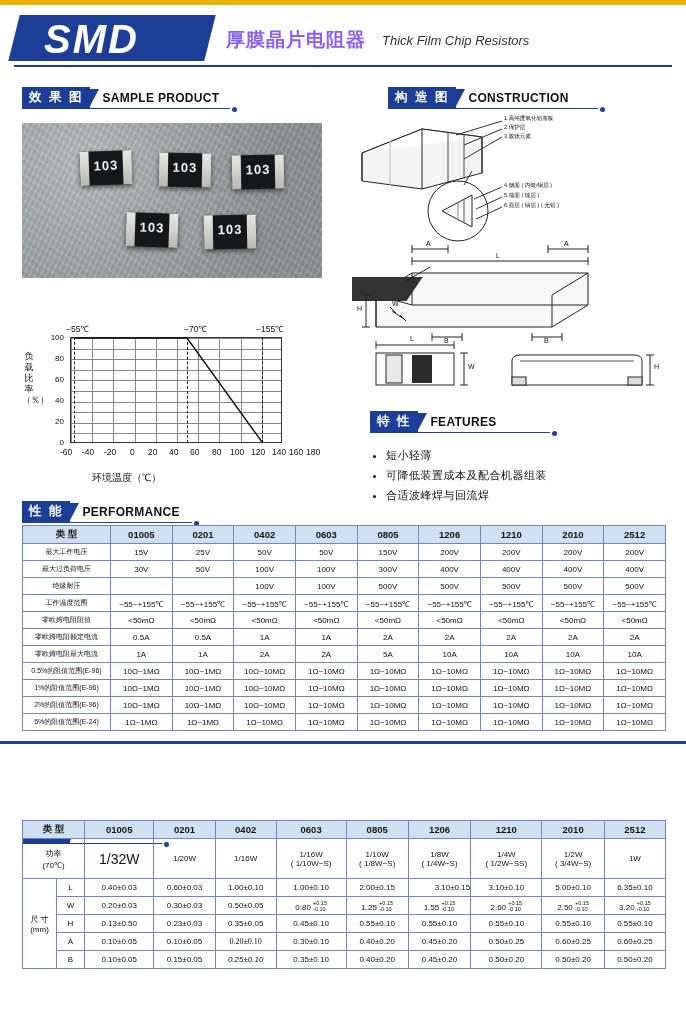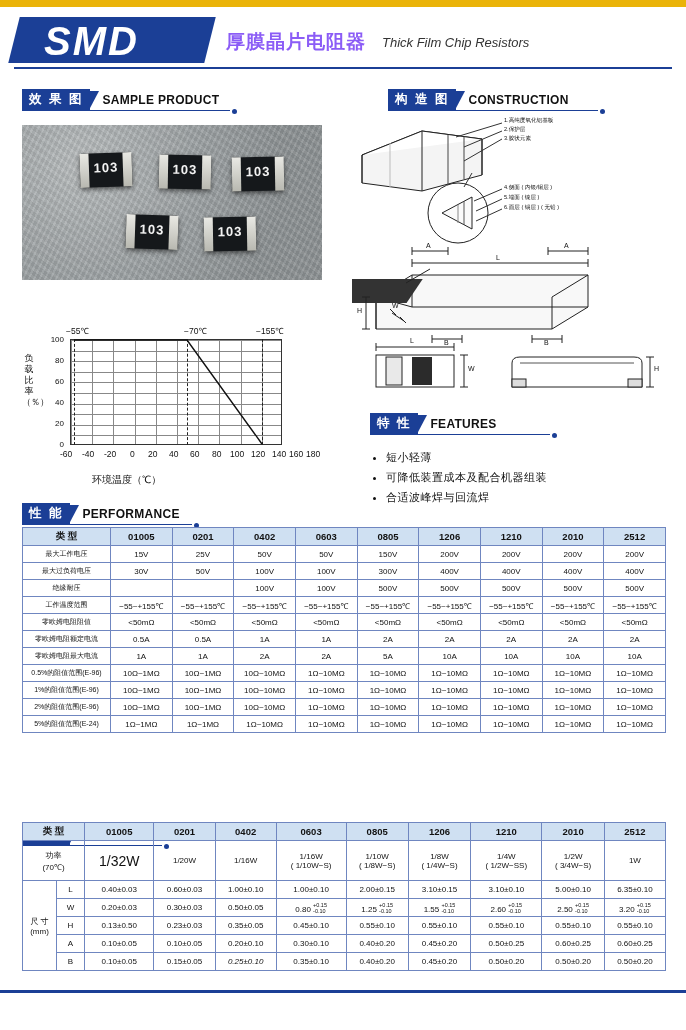--- a/index.html
+++ b/index.html
@@ -7,22 +7,22 @@
   body {
     width: 686px; height: 1030px;
     background: #ffffff;
     font-family: "Liberation Sans", sans-serif;
     font-size: 10px;
     color: #111;
     position: relative;
     overflow: hidden;
   }
   .page {
-    position: absolute; left:0; top:0; width:686px; height:993px;
-    border-top: 7px solid #eab308;
+    position: absolute; left:0; top:0; width:686px; height:744px;
+    border-top: 5px solid #eab308;
     border-bottom: 3px solid #1b3f96;
   }
 
   
   .header {
     position: relative;
     height: 56px;
     margin: 6px 14px 0 14px;
     border-bottom: 2px solid #1b3f96;
     display: flex;
@@ -574,21 +574,21 @@
           <td rowspan="5" class="rowlabel-c" style="width: 34px;">
             <div>尺 寸</div>
             <div>(mm)</div>
           </td>
           <td style="width: 28px;">L</td>
           <td style="height: 18px;">0.40±0.03</td>
           <td style="height: 18px;">0.60±0.03</td>
           <td style="height: 18px;">1.00±0.10</td>
           <td style="height: 18px;">1.00±0.10</td>
           <td style="height: 18px;">2.00±0.15</td>
-          <td style="height: 18px;">3.10±0.15</td>
+          <td style="height: 18px; text-align: right;">3.10±0.15</td>
           <td style="height: 18px;">3.10±0.10</td>
           <td style="height: 18px;">5.00±0.10</td>
           <td style="height: 18px; margin-left: 6px;">6.35±0.10</td>
         </tr>
         <tr>
           <td style="width: 28px;">W</td>
           <td style="height: 18px;">0.20±0.03</td>
           <td style="height: 18px;">0.30±0.03</td>
           <td style="height: 18px;">0.50±0.05</td>
           <td style="height: 18px;">0.80 <span class="frac">+0.15<br>-0.10</span></td>
@@ -607,21 +607,21 @@
           <td style="height: 18px;">0.55±0.10</td>
           <td style="height: 18px;">0.55±0.10</td>
           <td style="height: 18px;">0.55±0.10</td>
           <td style="height: 18px;">0.55±0.10</td>
           <td style="height: 18px;">0.55±0.10</td>
         </tr>
         <tr>
           <td style="width: 28px;">A</td>
           <td style="height: 18px;">0.10±0.05</td>
           <td style="height: 18px;">0.10±0.05</td>
-          <td style="height: 18px;">0.20±0.10</td>
+          <td style="height: 18px; font-family: Liberation Serif, serif;">0.20±0.10</td>
           <td style="height: 18px;">0.30±0.10</td>
           <td style="height: 18px;">0.40±0.20</td>
           <td style="height: 18px;">0.45±0.20</td>
           <td style="height: 18px;">0.50±0.25</td>
           <td style="height: 18px;">0.60±0.25</td>
           <td style="height: 18px;">0.60±0.25</td>
         </tr>
         <tr>
           <td style="width: 28px;">B</td>
           <td style="height: 18px;">0.10±0.05</td>

